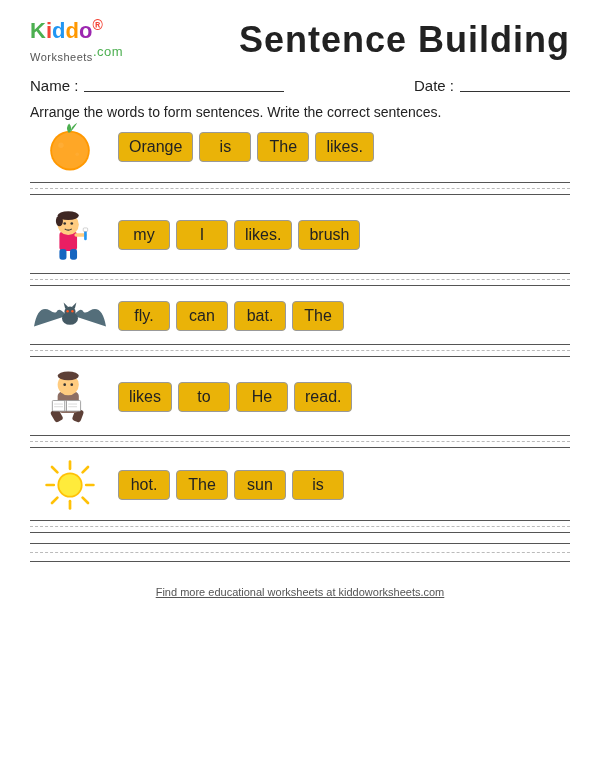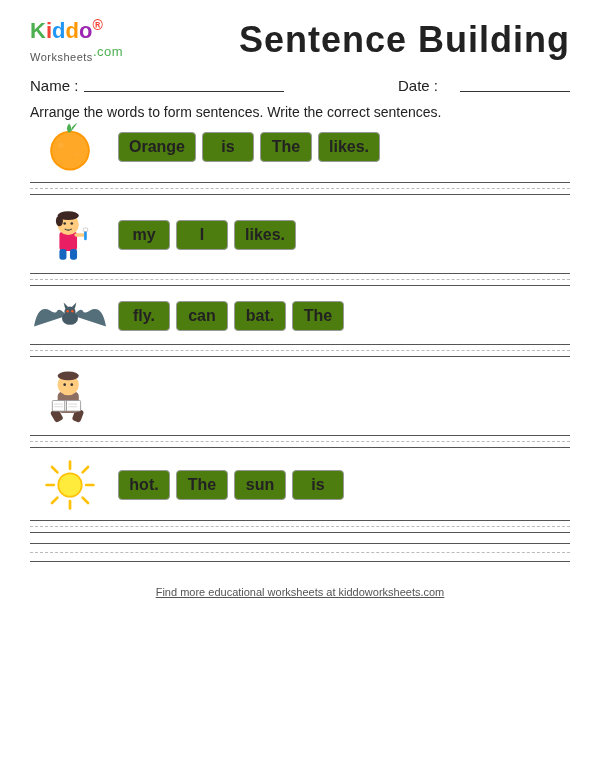--- a/index.html
+++ b/index.html
@@ -82,21 +82,21 @@
     .name-line {
       display: inline-block;
       width: 200px;
       border-bottom: 1.5px solid #333;
       height: 14px;
     }
 
     .date-section {
       display: flex;
       align-items: center;
-      gap: 22px;
+      gap: 6px;
     }
 
     .date-line {
       display: inline-block;
       width: 110px;
       border-bottom: 1.5px solid #333;
       height: 14px;
     }
 
     
@@ -128,24 +128,23 @@
       flex-wrap: nowrap;
       align-items: center;
     }
 
     .word-box {
       border: 1.5px solid #999;
       border-radius: 4px;
       padding: 5px 10px;
       font-size: 16px;
       color: #222;
-      background: #4d7c0f;
+      background: #eab308;
       min-width: 52px;
       text-align: center;
-      font-weight: bold;
     }
 
     
     .footer {
       text-align: center;
       font-size: 11px;
       color: #555;
       margin-top: 18px;
       padding-top: 6px;
       text-decoration: underline;
@@ -278,20 +277,21 @@
           <rect x="45" y="26" width="5" height="4" rx="1" fill="#fff" stroke="#999" stroke-width="0.5"></rect>
 
           <rect x="18" y="50" width="8" height="12" rx="3" fill="#1565c0"></rect>
           <rect x="30" y="50" width="8" height="12" rx="3" fill="#1565c0"></rect>
         </svg>
       </div>
       <div class="words-row">
         <div class="word-box">my</div>
         <div class="word-box">I</div>
         <div class="word-box">likes.</div>
+        <div class="word-box">brush</div>
       </div>
     </div>
     <div class="writing-area">
       <hr class="sep-solid">
       <hr class="sep-dashed">
       <hr class="sep-solid">
     </div>
   </div>
 
   <div class="section-block">
@@ -349,20 +349,26 @@
 
           <rect x="10" y="38" width="16" height="12" rx="1" fill="#fff" stroke="#999" stroke-width="1"></rect>
           <rect x="26" y="38" width="16" height="12" rx="1" fill="#fff" stroke="#999" stroke-width="1"></rect>
           <line x1="24" y1="38" x2="24" y2="50" stroke="#999" stroke-width="1"></line>
 
           <line x1="12" y1="42" x2="22" y2="42" stroke="#ccc" stroke-width="0.8"></line>
           <line x1="12" y1="45" x2="22" y2="45" stroke="#ccc" stroke-width="0.8"></line>
           <line x1="28" y1="42" x2="38" y2="42" stroke="#ccc" stroke-width="0.8"></line>
           <line x1="28" y1="45" x2="38" y2="45" stroke="#ccc" stroke-width="0.8"></line>
         </svg>
+      </div>
+      <div class="words-row">
+        <div class="word-box">likes</div>
+        <div class="word-box">to</div>
+        <div class="word-box">He</div>
+        <div class="word-box">read.</div>
       </div>
     </div>
     <div class="writing-area">
       <hr class="sep-solid">
       <hr class="sep-dashed">
       <hr class="sep-solid">
     </div>
   </div>
 
   <div class="section-block">

